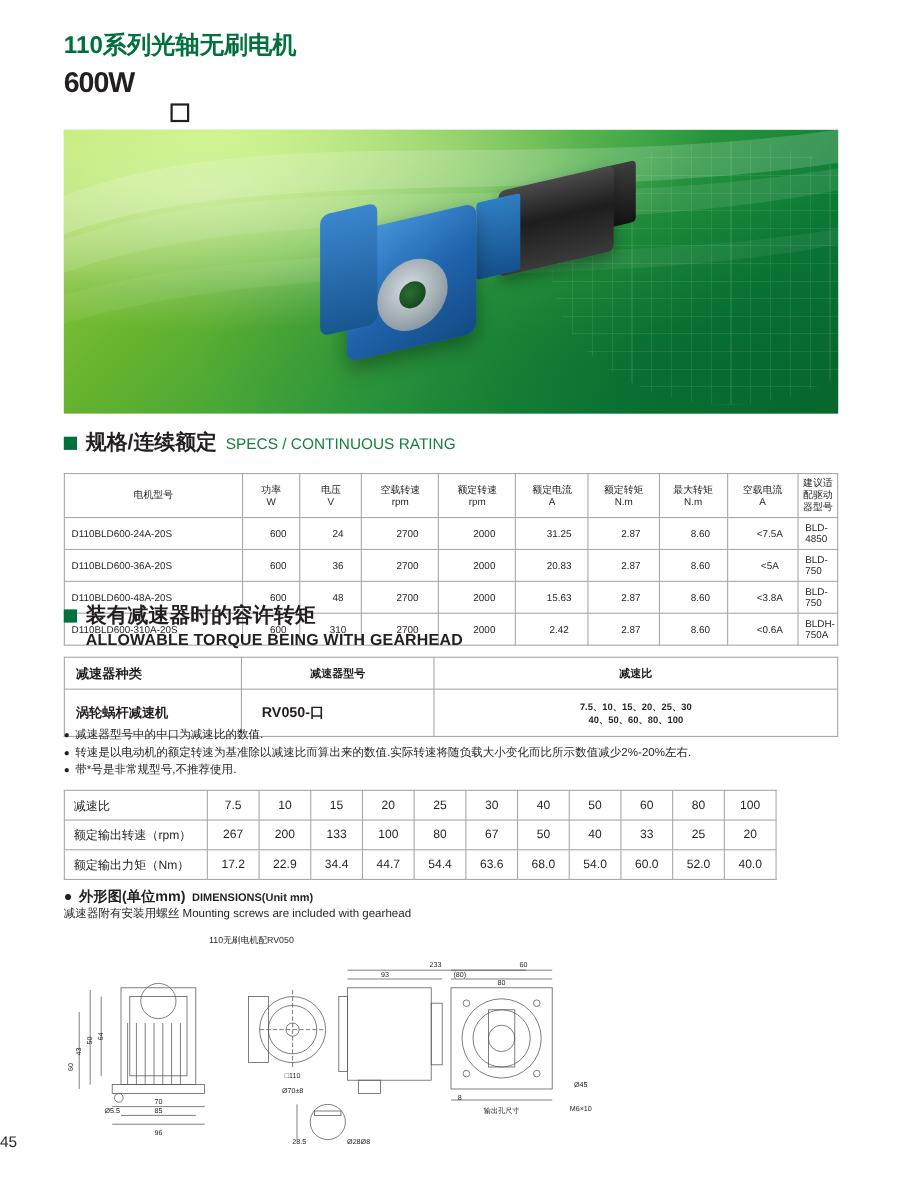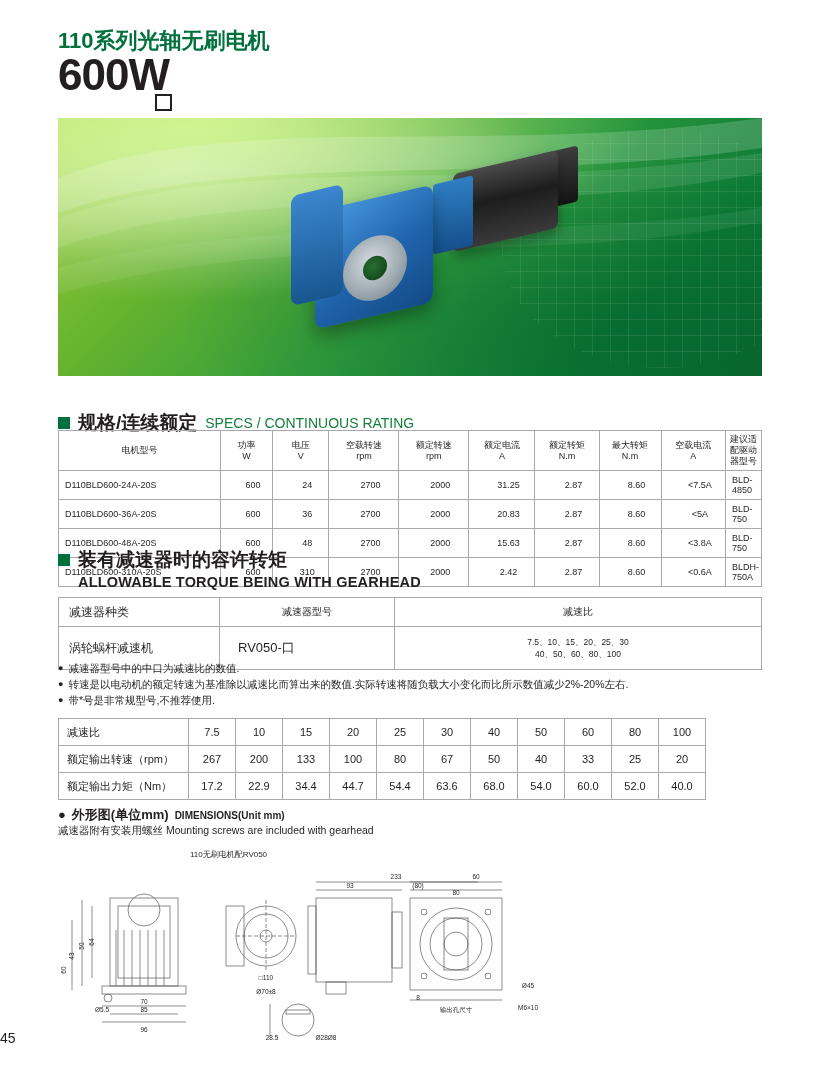--- a/index.html
+++ b/index.html
@@ -14,21 +14,21 @@
   .page{
     position:absolute;left:0;top:0;width:820px;height:1082px;
   }
   
   .hdr{position:absolute;left:58px;top:28px;}
   .hdr-title{
     font-size:22px;font-weight:bold;color:#00703c;letter-spacing:0px;
     line-height:26px;
   }
   .hdr-power{
-    font-size:44px;font-weight:bold;color:#231f20;line-height:38px;margin-top:2px;
+    font-size:26px;font-weight:bold;color:#231f20;line-height:38px;margin-top:2px;
     letter-spacing:-1px;
   }
   .hdr-size{
     font-size:19px;font-weight:bold;color:#231f20;line-height:22px;margin-top:0px;
     display:flex;align-items:center;gap:5px;flex-direction:column;
   }
   .sq{display:inline-block;width:13px;height:13px;border:2px solid #231f20;}
   
   .hero{
     position:absolute;left:58px;top:118px;width:704px;height:258px;
@@ -101,21 +101,21 @@
   }
   
   table{border-collapse:collapse;position:absolute;}
   .t1{left:58px;top:430px;width:704px;font-size:9px;}
   .t1 th,.t1 td{border:1px solid #a7a9ac;text-align:center;padding:3px 2px;color:#231f20;}
   .t1 th{height:30px;line-height:11px;font-weight:normal;}
   .t1 td{height:22px;padding-left:15px;}
   .t1 td.l{text-align:left;padding-left:6px;}
   .t1 th.l{text-align:center;}
   .t2{left:58px;top:597px;width:704px;font-size:10px;}
-  .t2 th,.t2 td{border:1px solid #a7a9ac;text-align:center;padding:4px;color:#231f20;font-weight:normal;}
+  .t2 th,.t2 td{border:1px solid #a7a9ac;text-align:center;padding:4px;color:#231f20;font-weight:bold;}
   .t2 th{height:20px;}
   .t2 td{height:34px;}
   .t2 .ratio{font-size:8.5px;line-height:12px;}
   .t2 .lft{text-align:left;padding-left:10px;font-size:12px;}
   .t2 .model{text-align:left;padding-left:18px;font-size:13px;}
   .t3{left:58px;top:718px;width:648px;font-size:11px;}
   .t3 th,.t3 td{border:1px solid #a7a9ac;text-align:center;padding:3px;color:#231f20;font-weight:normal;height:20px;}
   .t3 .hd{text-align:left;padding-left:8px;width:118px;}
   
   .notes{position:absolute;left:58px;top:660px;font-size:10.5px;line-height:16px;color:#231f20;}
@@ -156,21 +156,21 @@
       <div class="m-cap"></div>
       <div class="m-body"></div>
       <div class="m-body2"></div>
       <div class="m-gear"></div>
       <div class="m-gear2"></div>
       <div class="m-flange"></div>
       <div class="m-hole"></div>
     </div>
   </div>
 
-  <div class="sec" style="left:58px;top:412px;">
+  <div class="sec" style="left:58px;top:392px;">
     <span class="bullet"></span>
     <span class="cn">规格/连续额定</span>
     <span class="en">SPECS / CONTINUOUS RATING</span>
   </div>
 
   <table class="t1">
     <thead>
       <tr>
         <th class="l" style="width:160px">
           <span>电机型号</span>

